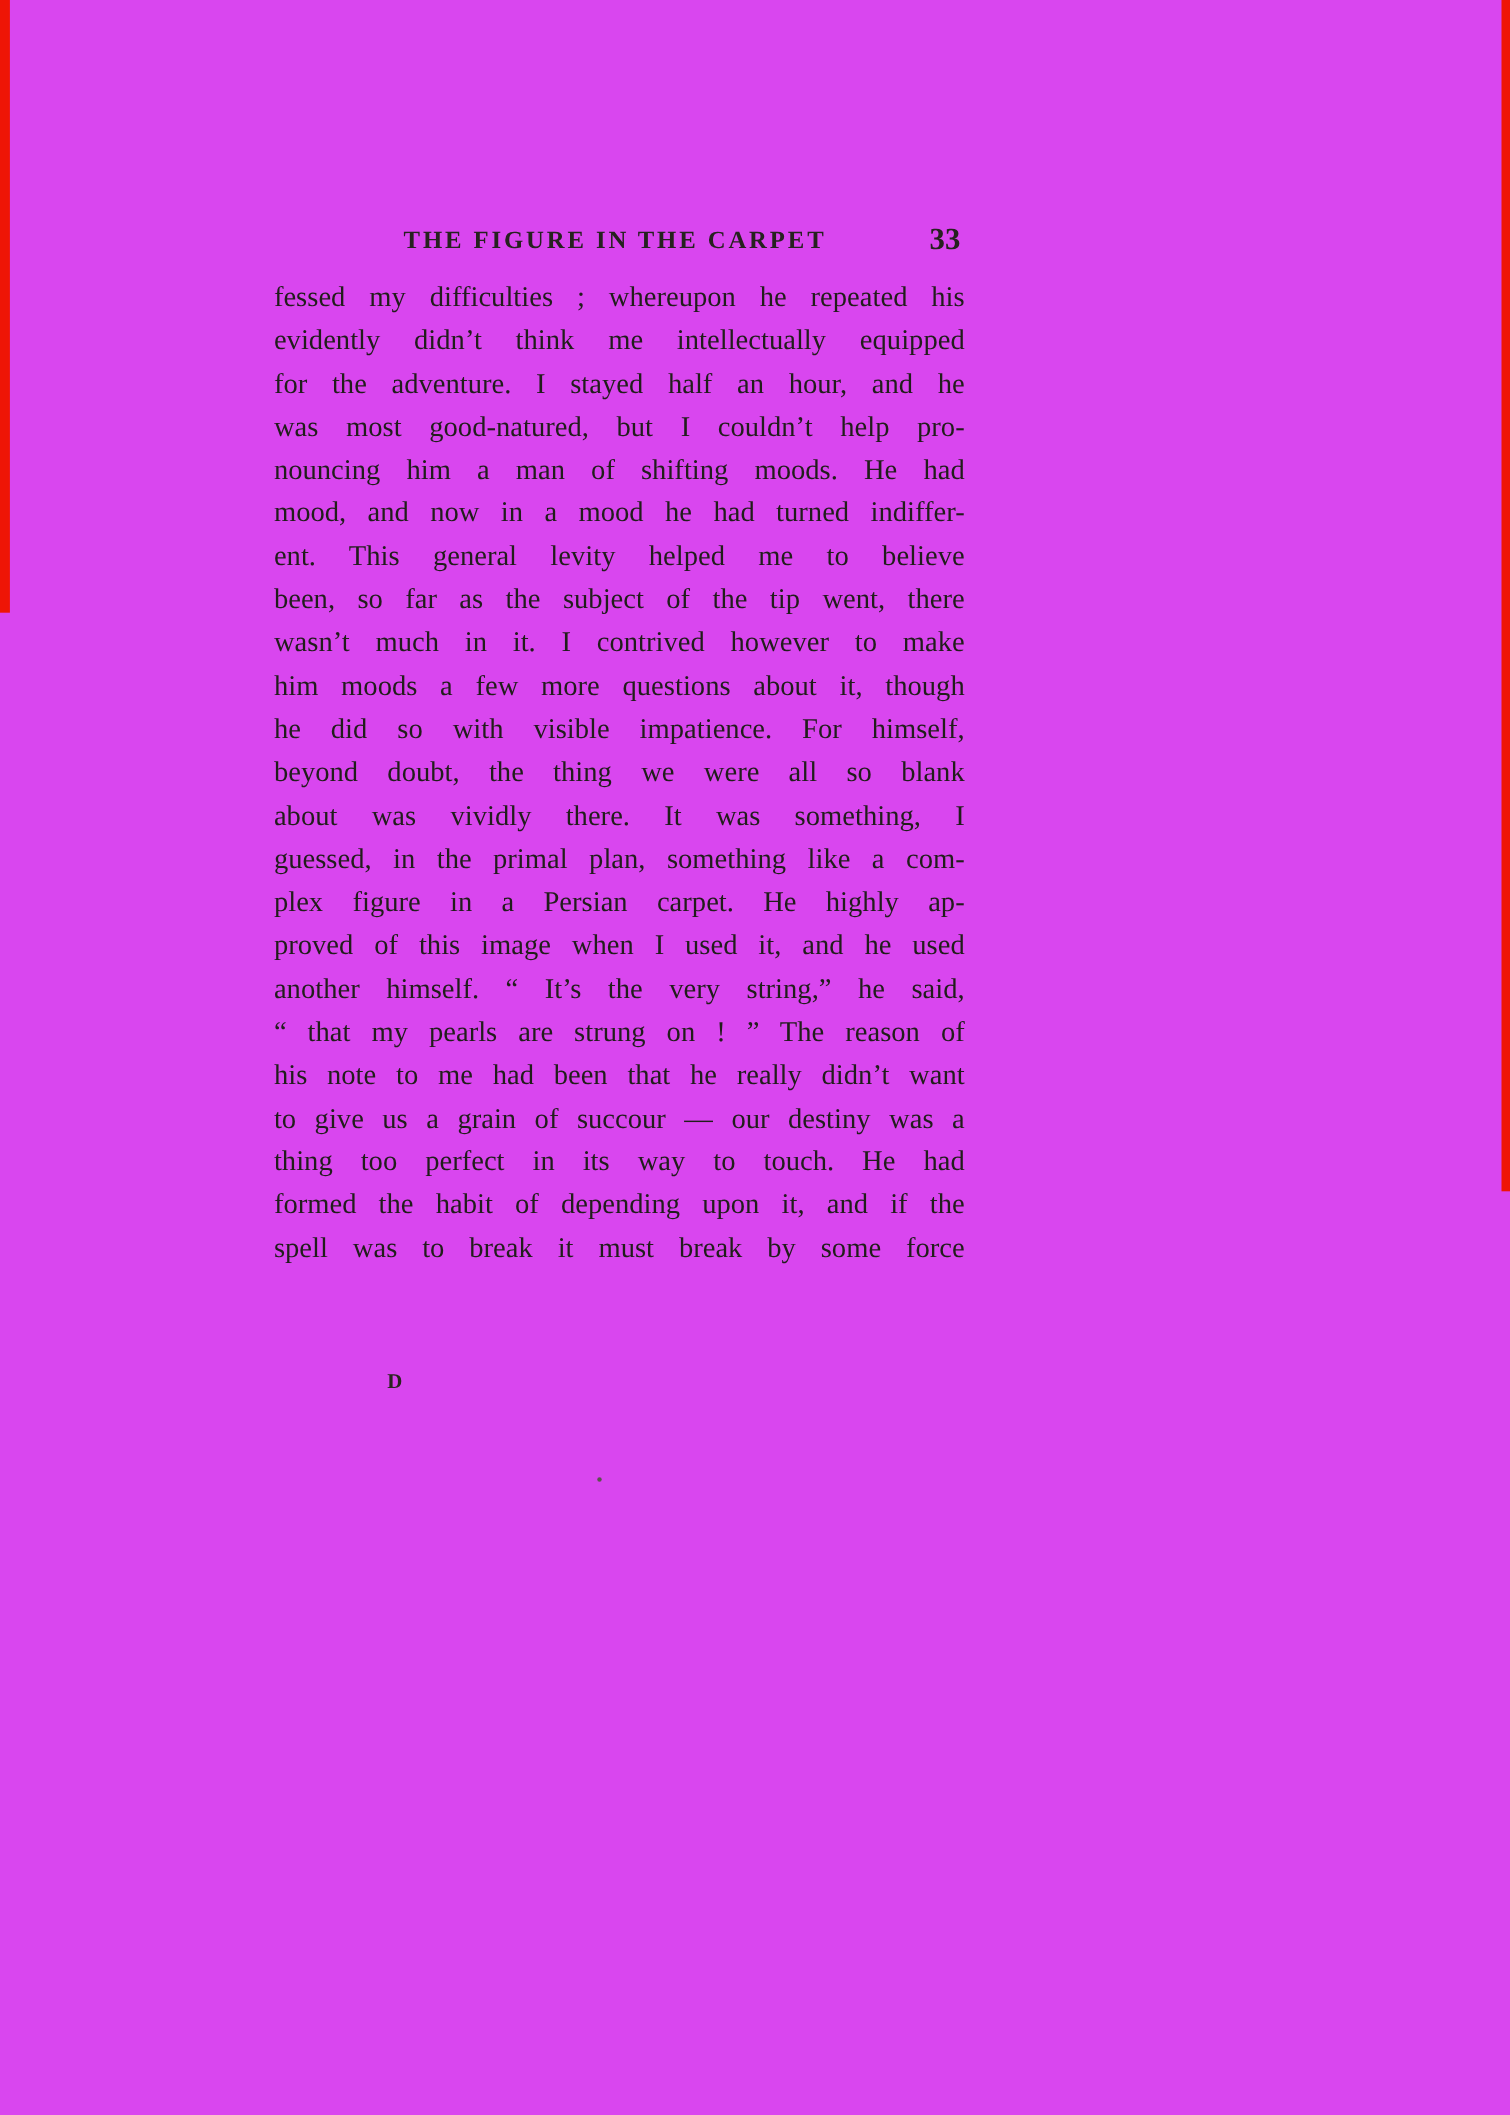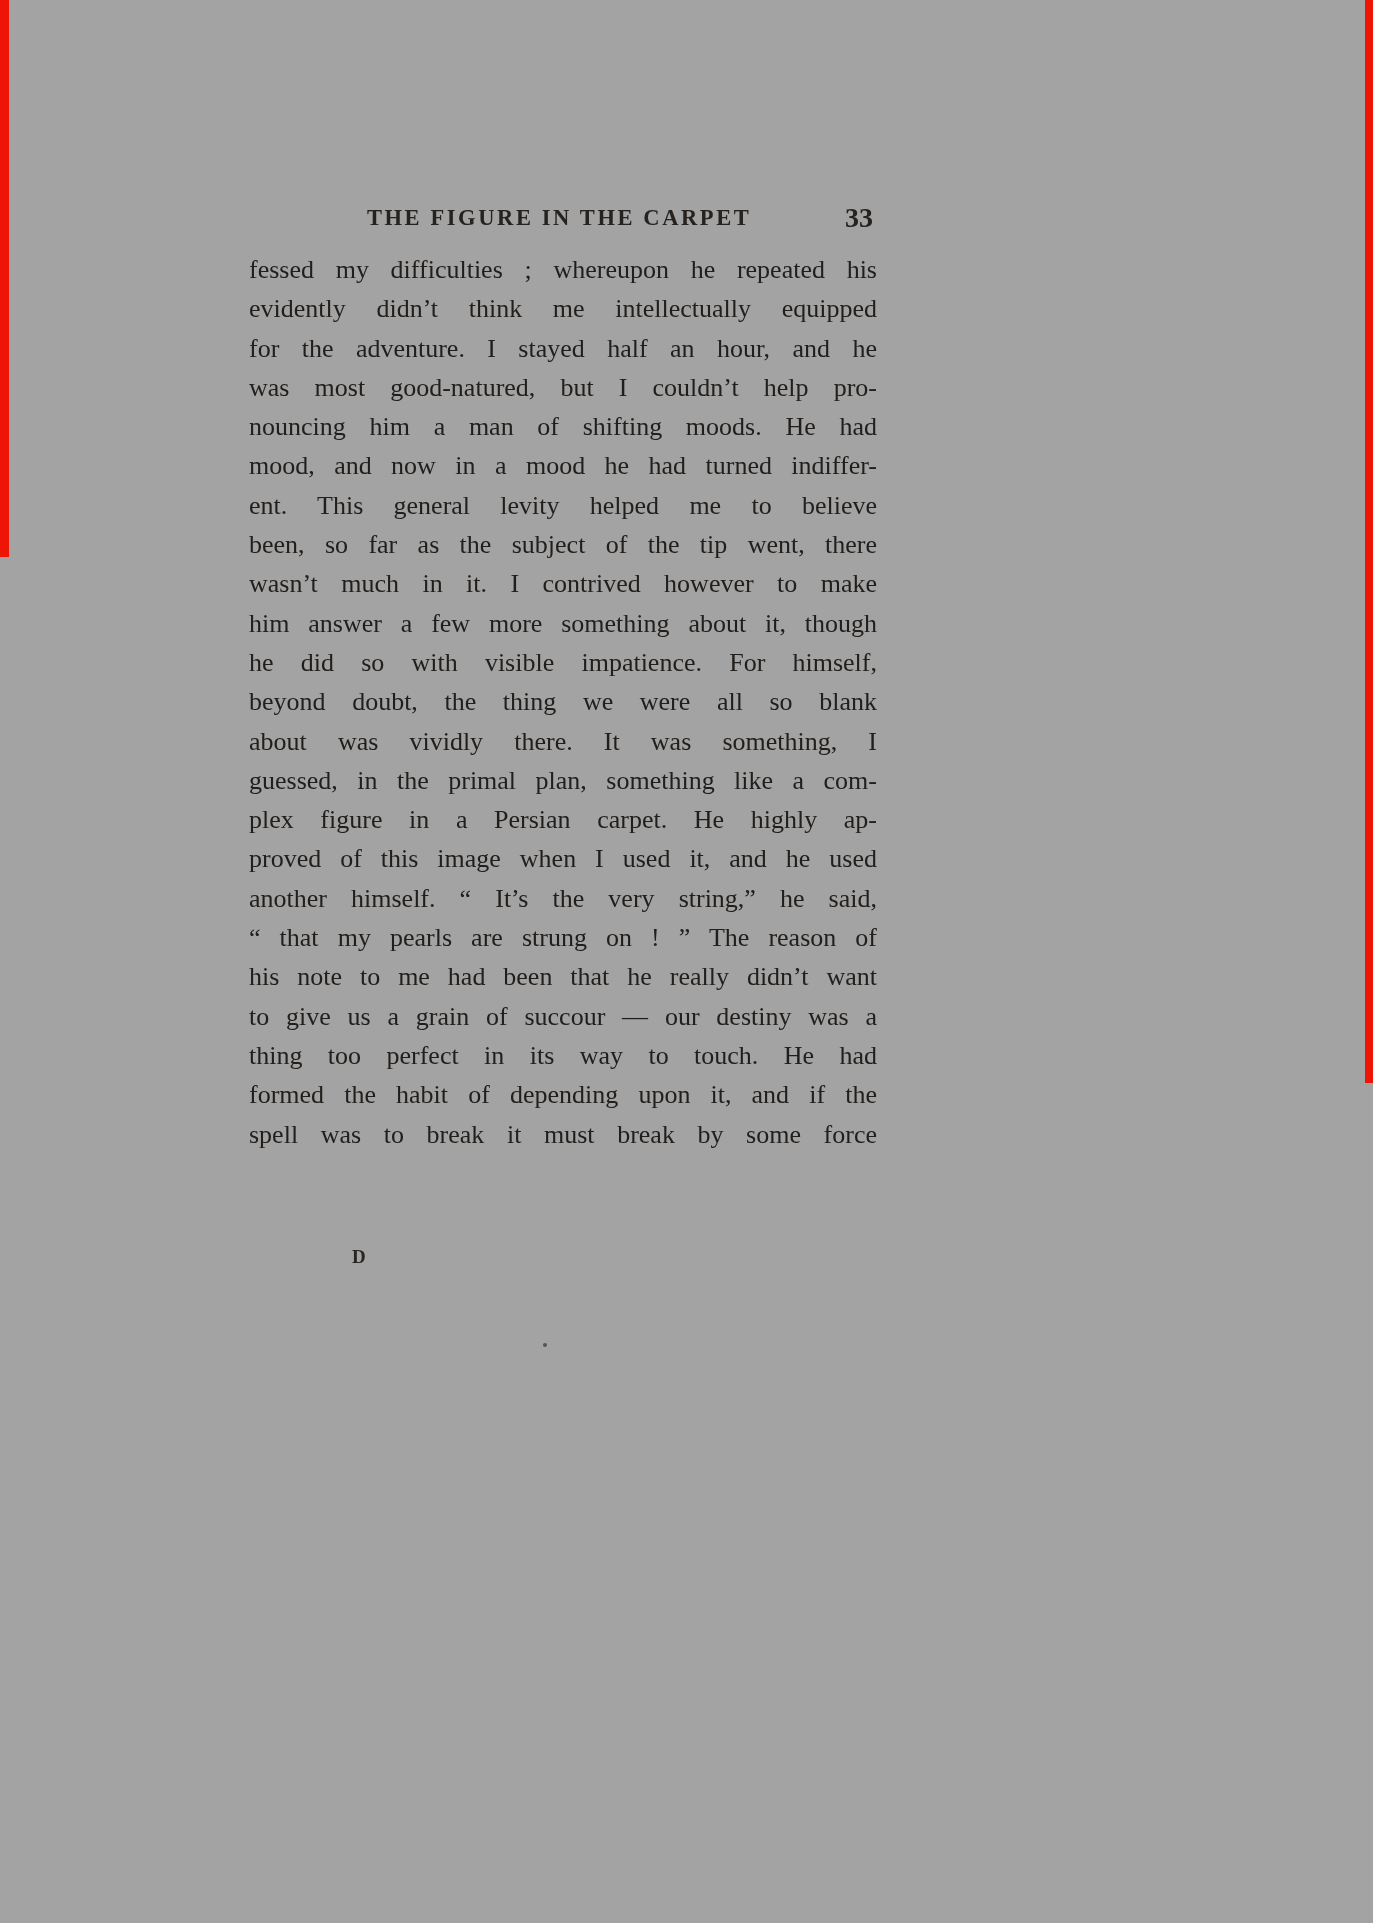--- a/index.html
+++ b/index.html
@@ -11,21 +11,21 @@
     height: 1923px;
     position: relative;
     background: #ffffff;
     font-family: "Liberation Serif", serif;
     color: #1e1c1a;
     overflow: hidden;
   }
   .page {
     position: absolute;
     inset: 0;
-    background: #a3a3a3;
+    background: #d946ef;
   }
   .red-strip {
     position: absolute;
     background: #ee1506;
   }
   .red-strip.left {
     left: 0;
     top: 0;
     width: 9px;
     height: 557px;
@@ -109,21 +109,21 @@
   <div class="body-text">
       <div class="line">fessed my difficulties ; whereupon he repeated his</div>
       <div class="line">evidently didn’t think me intellectually equipped</div>
       <div class="line">for the adventure.  I stayed half an hour, and he</div>
       <div class="line">was most good-natured, but I couldn’t help pro-</div>
       <div class="line">nouncing him a man of shifting moods.  He had</div>
       <div class="line">mood, and now in a mood he had turned indiffer-</div>
       <div class="line">ent.  This general levity helped me to believe</div>
       <div class="line">been, so far as the subject of the tip went, there</div>
       <div class="line">wasn’t much in it.  I contrived however to make</div>
-      <div class="line">him answer a few more something about it, though</div>
+      <div class="line">him moods a few more questions about it, though</div>
       <div class="line">he did so with visible impatience.  For himself,</div>
       <div class="line">beyond doubt, the thing we were all so blank</div>
       <div class="line">about was vividly there.  It was something, I</div>
       <div class="line">guessed, in the primal plan, something like a com-</div>
       <div class="line">plex figure in a Persian carpet.  He highly ap-</div>
       <div class="line">proved of this image when I used it, and he used</div>
       <div class="line">another himself.  “ It’s the very string,” he said,</div>
       <div class="line">“ that my pearls are strung on ! ”  The reason of</div>
       <div class="line">his note to me had been that he really didn’t want</div>
       <div class="line">to give us a grain of succour — our destiny was a</div>

